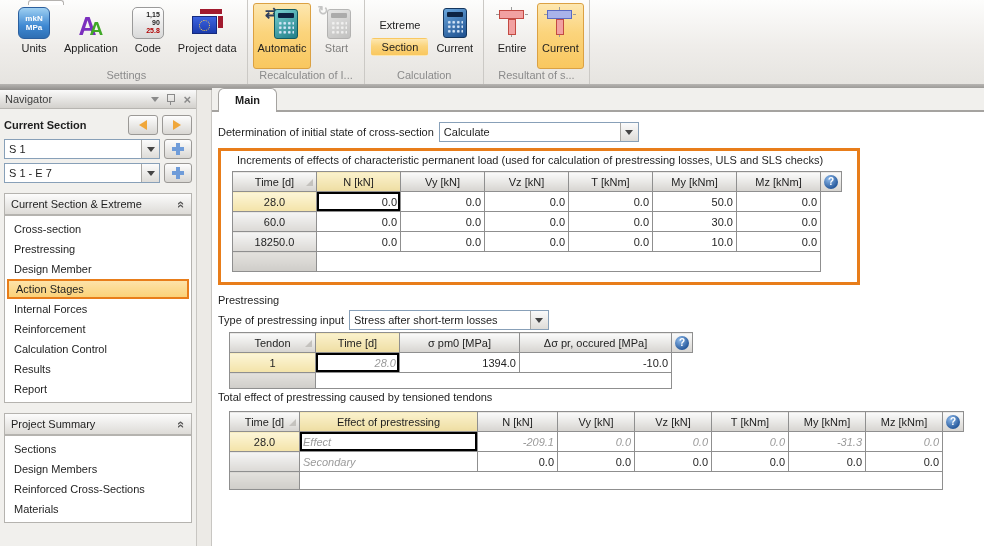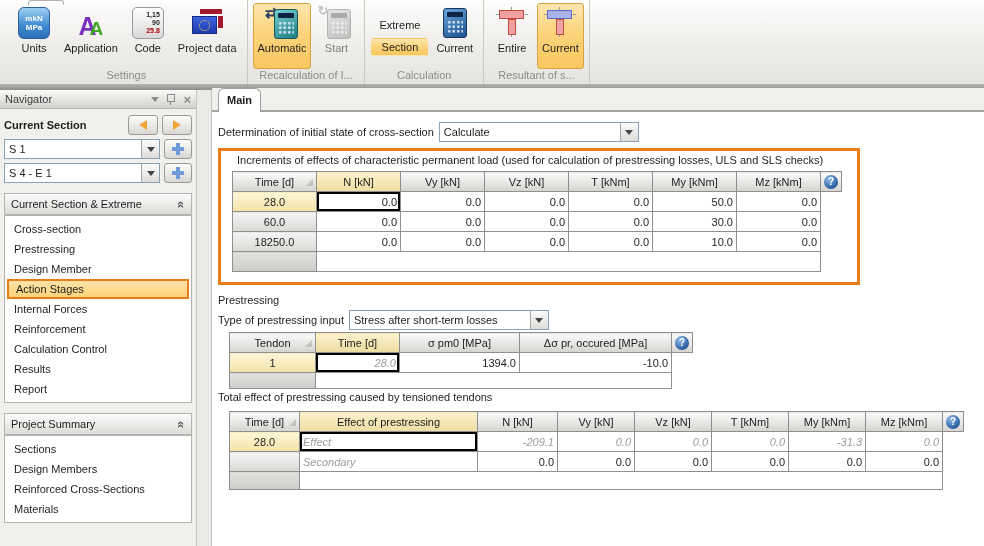--- a/index.html
+++ b/index.html
@@ -85,21 +85,21 @@
   .chev{display:inline-block;transform:rotate(90deg);color:#5a5a5a;font-size:13px;font-weight:bold}
   .chev::before{content:"\00AB"}
   .nlist{background:#fff;border:1px solid #b5b3af;margin:0 4px;padding:3px 0}
   .nitem{height:20px;line-height:20px;padding-left:9px;white-space:nowrap}
   .nitem.active{background:linear-gradient(#fde3a9,#fbd278);border:2px solid #e87d1a;height:20px;line-height:16px;margin:0 2px;padding-left:7px;box-sizing:border-box}
 
   .splitter{position:absolute;left:196px;top:90px;width:16px;bottom:0;background:#eceae6;border-left:1px solid #c8c6c2;border-right:1px solid #c8c6c2;box-sizing:border-box}
 
   
   .tabstrip{position:absolute;left:212px;top:88px;right:0;height:24px;background:#f1f0ed;border-bottom:2px solid #a5a3a0;box-sizing:border-box}
-  .tab{position:absolute;left:6px;bottom:-2px;height:24px;padding:0 8px;background:#fff;border:1px solid #a5a3a0;border-bottom:none;border-radius:6px 6px 0 0;font-weight:bold;line-height:22px;box-sizing:border-box}
+  .tab{position:absolute;left:6px;bottom:-2px;height:24px;padding:0 16px;background:#fff;border:1px solid #a5a3a0;border-bottom:none;border-radius:6px 6px 0 0;font-weight:bold;line-height:22px;box-sizing:border-box}
   .main{position:absolute;left:212px;top:112px;right:0;bottom:0;background:#fff;padding:8px 0 0 6px;box-sizing:border-box;overflow:hidden}
   .frow{display:flex;align-items:center;margin-top:2px}
   .flabel{margin-right:5px;white-space:nowrap}
   .w200{width:200px}
   .obox{width:642px;border:3px solid #e87d1a;margin-top:6px;padding:2px 0 10px;box-sizing:border-box}
   .obox .cap{padding:1px 16px 5px;white-space:nowrap}
   .tind{margin-left:11px}
   .seclabel{margin-top:9px}
   .mt14{margin-top:2px}
   .mt8{margin-top:8px}
@@ -256,21 +256,21 @@
             <i class="dar"></i>
           </span>
       </div>
       <span class="plusbtn">
           <span class="plus"></span>
         </span>
     </div>
 
     <div class="ddrow">
       <div class="dd">
-        <span class="ddval">S 4 - E 1</span>
+        <span class="ddval">S 1 - E 7</span>
         <span class="ddbtn">
             <i class="dar"></i>
           </span>
       </div>
       <span class="plusbtn">
           <span class="plus"></span>
         </span>
     </div>
 
     <div class="ngroup">

